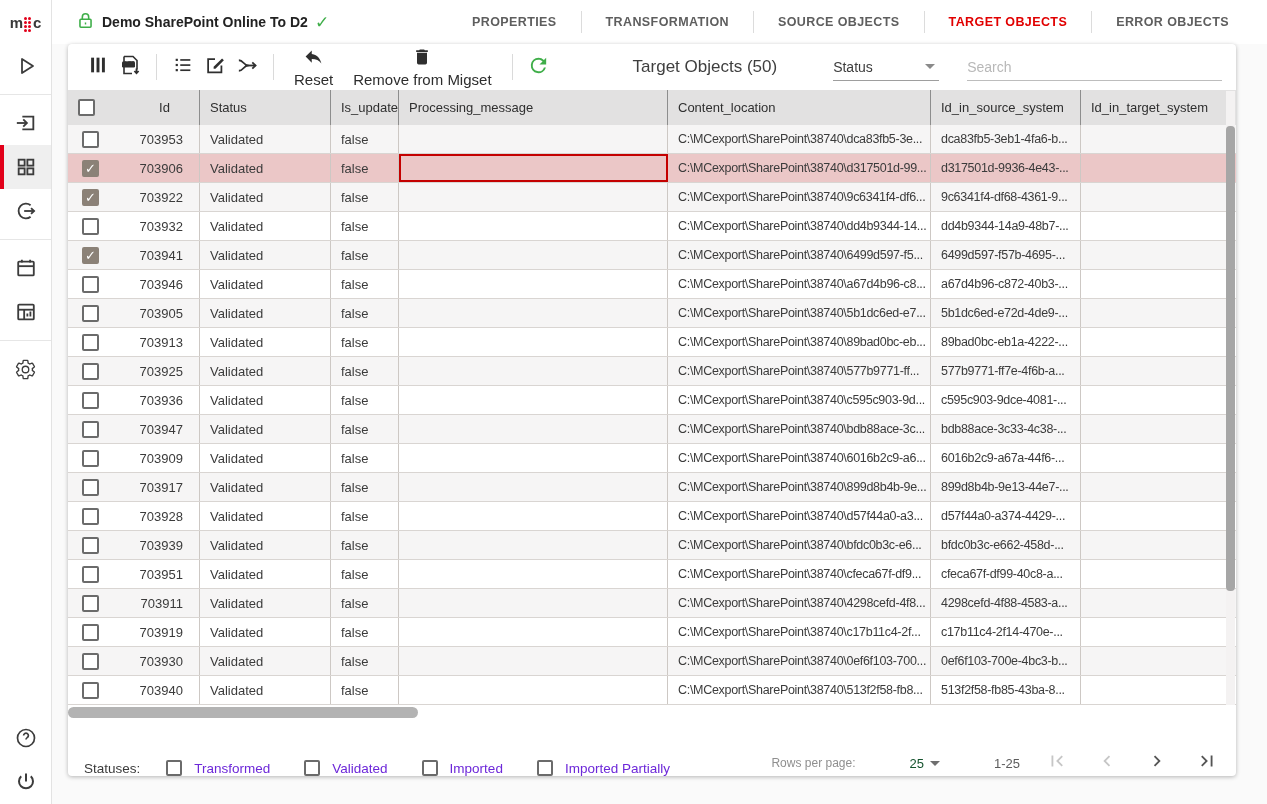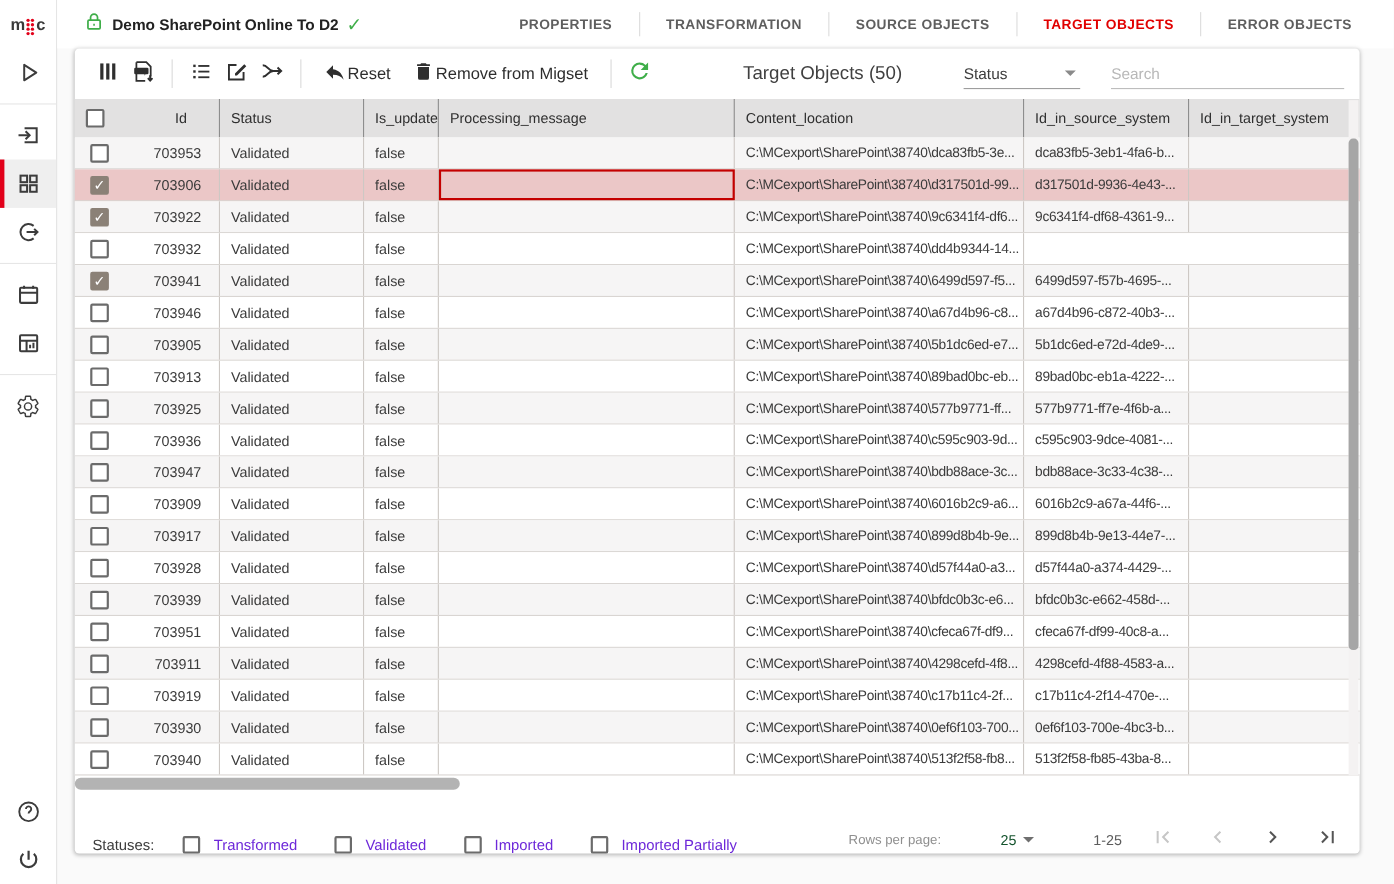--- a/index.html
+++ b/index.html
@@ -28,21 +28,21 @@
   .side-spacer { flex:1; }
   .side-item svg { display:block; }
 
   
   .card { position:absolute; left:68px; top:44px; width:1168px; height:732px; background:#fff; border-radius:4px; box-shadow:0 1px 4px rgba(0,0,0,.28); }
 
   
   .toolbar { height:46px; display:flex; align-items:center; padding:0 14px 0 14px; }
   .icon-btn { width:32px; height:32px; display:flex; align-items:center; justify-content:center; cursor:pointer; border-radius:3px; }
   .tool-sep { width:1px; height:26px; background:#dadada; margin:0 10px; }
-  .text-btn { display:flex; align-items:center; gap:1px; font-size:15px; color:#2d2d2d; cursor:pointer; padding:0 10px; white-space:nowrap; }
+  .text-btn { display:flex; align-items:center; gap:1px; font-size:15px; color:#2d2d2d; cursor:pointer; padding:0 10px; white-space:nowrap;flex-direction:column; }
   .toolbar-title { font-size:17px; color:#3f3f3f; margin-left:78px; white-space:nowrap; }
   .status-select { margin-left:56px; width:106px; display:flex; align-items:center; border-bottom:1px solid #9e9e9e; height:28px; cursor:pointer; }
   .status-select .val { font-size:14px; color:#3d3d3d; }
   .caret { width:0; height:0; border-left:5px solid transparent; border-right:5px solid transparent; border-top:5px solid #8a8a8a; margin-left:auto; margin-right:4px; }
   .search-field { margin-left:28px; flex:1; border-bottom:1px solid #bdbdbd; height:28px; display:flex; align-items:center; }
   .search-field input { border:none; outline:none; width:100%; font-size:14px; color:#3d3d3d; font-family:inherit; background:transparent; }
   .search-field input::placeholder { color:#b8b8b8; }
 
   
   .thead { display:flex; height:35px; background:#e2e1e1; align-items:stretch; font-size:13px; color:#2f2f2f; }
@@ -343,20 +343,21 @@
   </div>
       <div class="trow">
     <div class="td col-cb">
           <span class="cb"></span>
         </div>
     <div class="td col-id">703932</div>
     <div class="td col-status">Validated</div>
     <div class="td col-update">false</div>
     <div class="td col-msg"></div>
     <div class="td col-loc">C:\MCexport\SharePoint\38740\dd4b9344-14...</div>
+    <div class="td col-src">dd4b9344-14a9-48b7-...</div>
     <div class="td col-tgt"></div>
   </div>
       <div class="trow">
     <div class="td col-cb">
           <span class="cb checked"></span>
         </div>
     <div class="td col-id">703941</div>
     <div class="td col-status">Validated</div>
     <div class="td col-update">false</div>
     <div class="td col-msg"></div>

